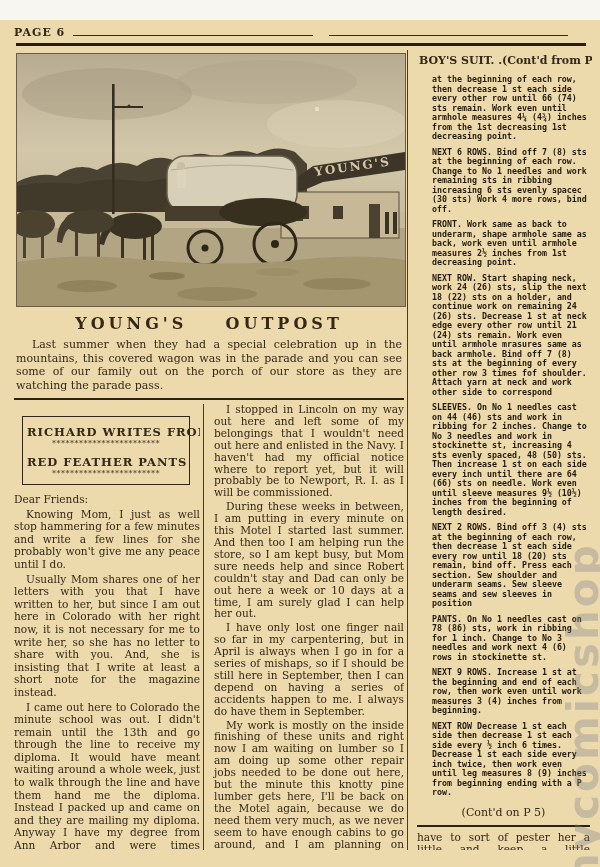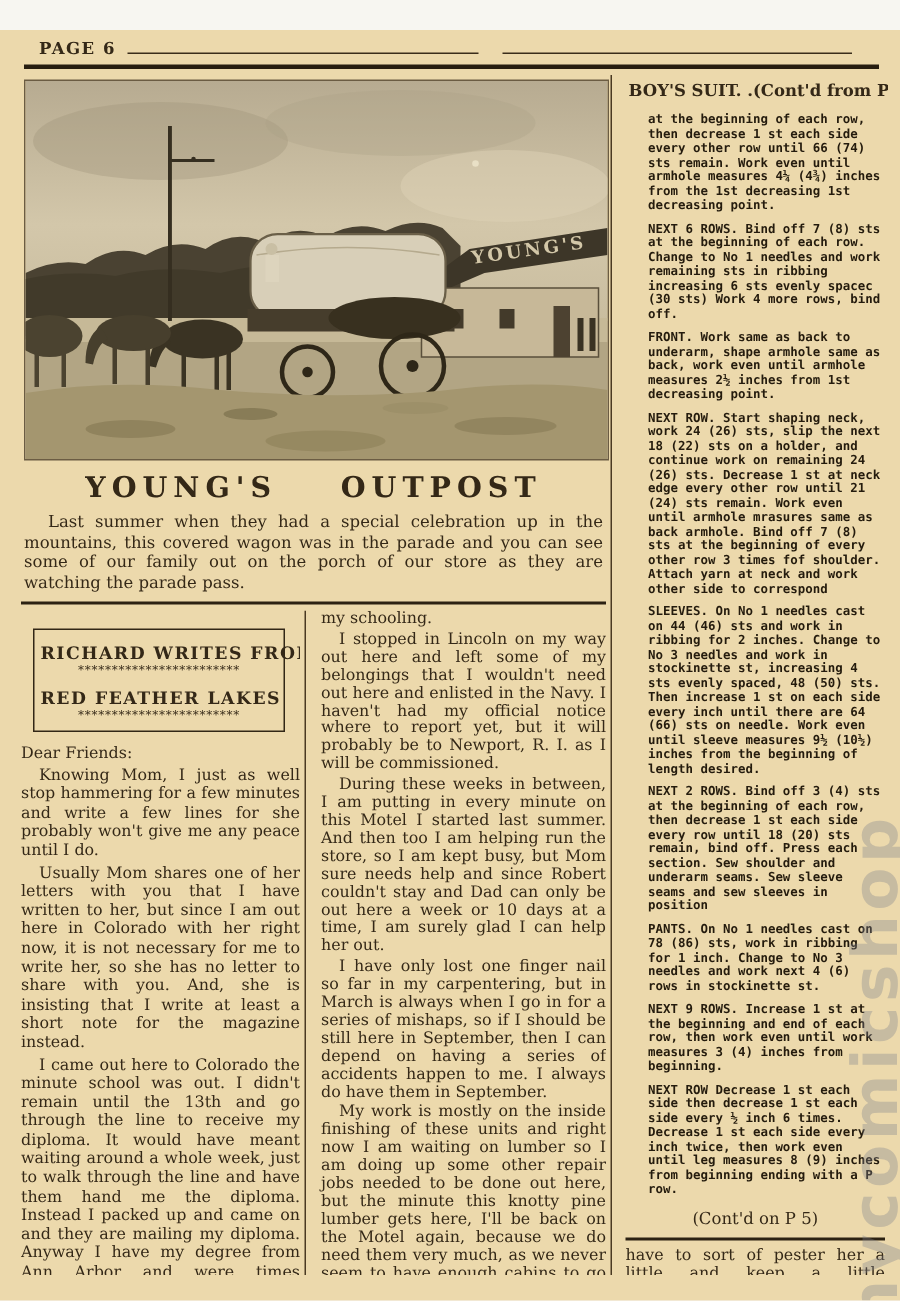--- a/index.html
+++ b/index.html
@@ -2,33 +2,33 @@
 <html><head>
 <meta charset="utf-8">
 <style>
   html,body{margin:0;padding:0;}
   body{width:600px;height:867px;overflow:hidden;background:#f7f6f1;}
   .scan{position:relative;width:600px;height:867px;background:#f7f6f1;overflow:hidden;}
   .page{position:absolute;top:20px;left:0;width:600px;height:847px;background:#ecd9ac;
         color:#342817;overflow:hidden;
         font-family:"DejaVu Serif", serif;}
   
-  .header{display:flex;align-items:flex-end;padding:6px 24px 2px 26px;}
+  .header{display:flex;align-items:flex-end;padding:6px 24px 2px 14px;}
   .pagenum{font-weight:bold;font-size:11px;letter-spacing:1px;white-space:pre;}
   .hfill{flex:1;border-bottom:1px solid #3a2d1a;margin:0 8px 3px 8px;height:1px;}
   .masthead{font-weight:bold;font-size:12px;letter-spacing:2px;word-spacing:2px;white-space:pre;}
   .thick-rule{border-top:3px solid #271e10;margin:2px 14px 0 16px;}
   
   .main{display:flex;padding:4px 8px 0 14px;height:800px;}
   .left-region{width:390px;display:flex;flex-direction:column;}
   .right-region{flex:1;padding:2px 2px 0 6px;overflow:hidden;}
   .vdiv{width:1px;background:#4a3a22;margin:0 3px;}
   
   .photo{width:388px;height:252px;display:block;margin:3px 0 0 2px;border:1px solid #6b5c43;}
-  .caption{text-align:center;font-weight:bold;font-size:19px;letter-spacing:4px;white-space:pre;margin-top:7px;}
+  .caption{text-align:center;font-weight:bold;font-size:16px;letter-spacing:4px;white-space:pre;margin-top:7px;}
   .intro{font-size:11px;line-height:13.5px;text-align:justify;text-indent:16px;margin:5px 2px 4px 2px;}
   .rule{border-top:2px solid #2c2213;margin:2px 0 4px 0;}
   
   .letter-cols{display:flex;flex:1;overflow:hidden;}
   .col1{width:186px;overflow:hidden;}
   .col2{flex:1;padding-left:7px;overflow:hidden;}
   .col1 p,.col2 p{font-size:10.6px;line-height:12.6px;text-align:justify;text-indent:12px;margin:0 0 2px 0;}
   .col2 p{line-height:11.9px;}
   .noindent{text-indent:0 !important;}
   .salutation{font-size:11px;margin:6px 0 3px 0;}
@@ -138,35 +138,34 @@
 
         <p class="intro">Last summer when they had a special celebration up in the mountains, this covered wagon was in the parade and you can see some of our family out on the porch of our store as they are watching the parade pass.</p>
         <div class="rule"></div>
 
         <div class="letter-cols">
           <div class="col1">
             <div class="letter-box">
               <div class="box-inner">
                 <div class="box-title">RICHARD WRITES FROM</div>
                 <div class="box-stars">************************</div>
-                <div class="box-title">RED FEATHER LAKES</div>
+                <div class="box-title">RED FEATHER PANTS</div>
                 <div class="box-stars">************************</div>
               </div>
             </div>
             <p class="salutation noindent">Dear Friends:</p>
             <p>Knowing Mom, I just as well stop hammering for a few minutes and write a few lines for she probably won't give me any peace until I do.</p>
             <p>Usually Mom shares one of her letters with you that I have written to her, but since I am out here in Colorado with her right now, it is not necessary for me to write her, so she has no letter to share with you. And, she is insisting that I write at least a short note for the magazine instead.</p>
             <p>I came out here to Colorado the minute school was out. I didn't remain until the 13th and go through the line to receive my diploma. It would have meant waiting around a whole week, just to walk through the line and have them hand me the diploma. Instead I packed up and came on and they are mailing my diploma. Anyway I have my degree from Ann Arbor and were times normal, I would be entering Law school this fall. I have already taken and passed my entrance examination and it will take three years in law school to complete my course, but I will serve Uncle Sam now, and then when I finish there, I will go back and complete</p>
           </div>
           <div class="vdiv"></div>
           <div class="col2">
-            <p class="noindent">my schooling.</p>
             <p>I stopped in Lincoln on my way out here and left some of my belongings that I wouldn't need out here and enlisted in the Navy. I haven't had my official notice where to report yet, but it will probably be to Newport, R. I. as I will be commissioned.</p>
             <p>During these weeks in between, I am putting in every minute on this Motel I started last summer. And then too I am helping run the store, so I am kept busy, but Mom sure needs help and since Robert couldn't stay and Dad can only be out here a week or 10 days at a time, I am surely glad I can help her out.</p>
-            <p>I have only lost one finger nail so far in my carpentering, but in March is always when I go in for a series of mishaps, so if I should be still here in September, then I can depend on having a series of accidents happen to me.  I always do have them in September.</p>
+            <p>I have only lost one finger nail so far in my carpentering, but in April is always when I go in for a series of mishaps, so if I should be still here in September, then I can depend on having a series of accidents happen to me.  I always do have them in September.</p>
             <p>My work is mostly on the inside finishing of these units and right now I am waiting on lumber so I am doing up some other repair jobs needed to be done out here, but the minute this knotty pine lumber gets here, I'll be back on the Motel again, because we do need them very much, as we never seem to have enough cabins to go around, and I am planning on making these real nice and modern.</p>
 
           </div>
         </div>
       </div>
 
       <div class="vdiv"></div>
 
       <div class="right-region">
         <div class="knit-head">BOY'S SUIT. .(Cont'd from P 3)</div>

